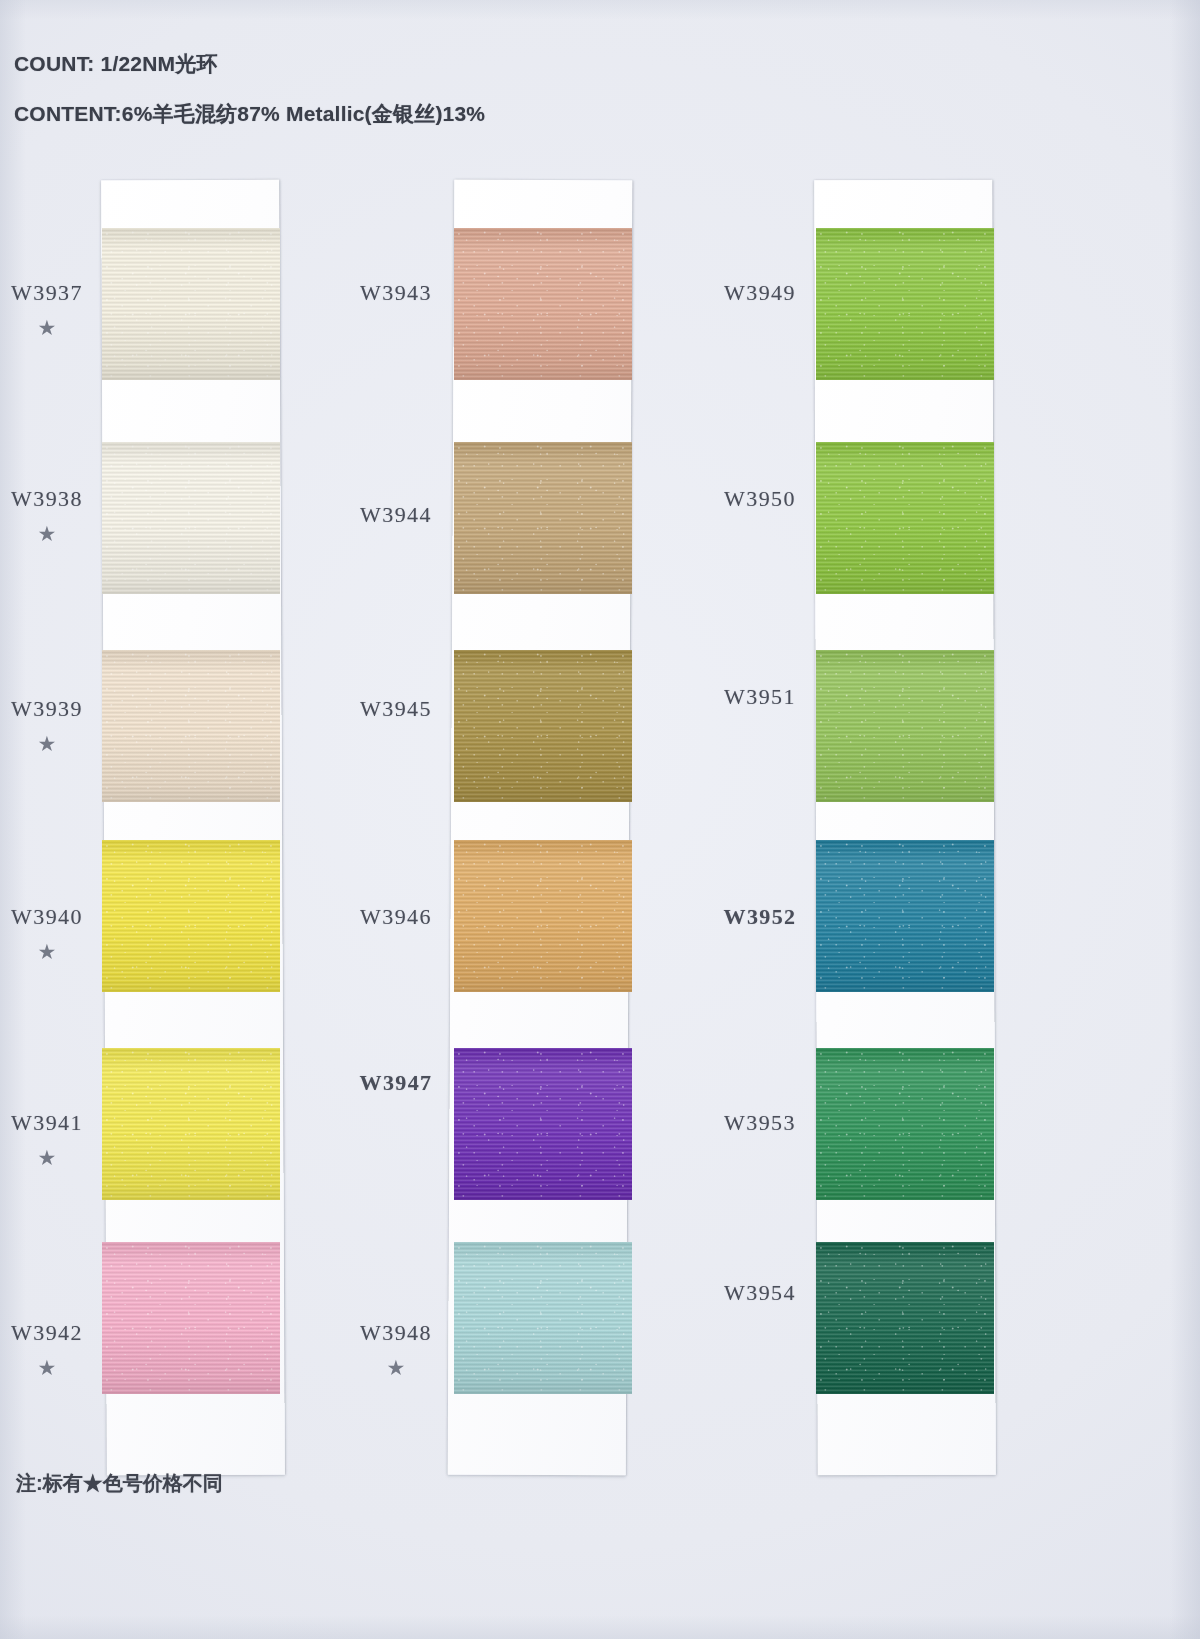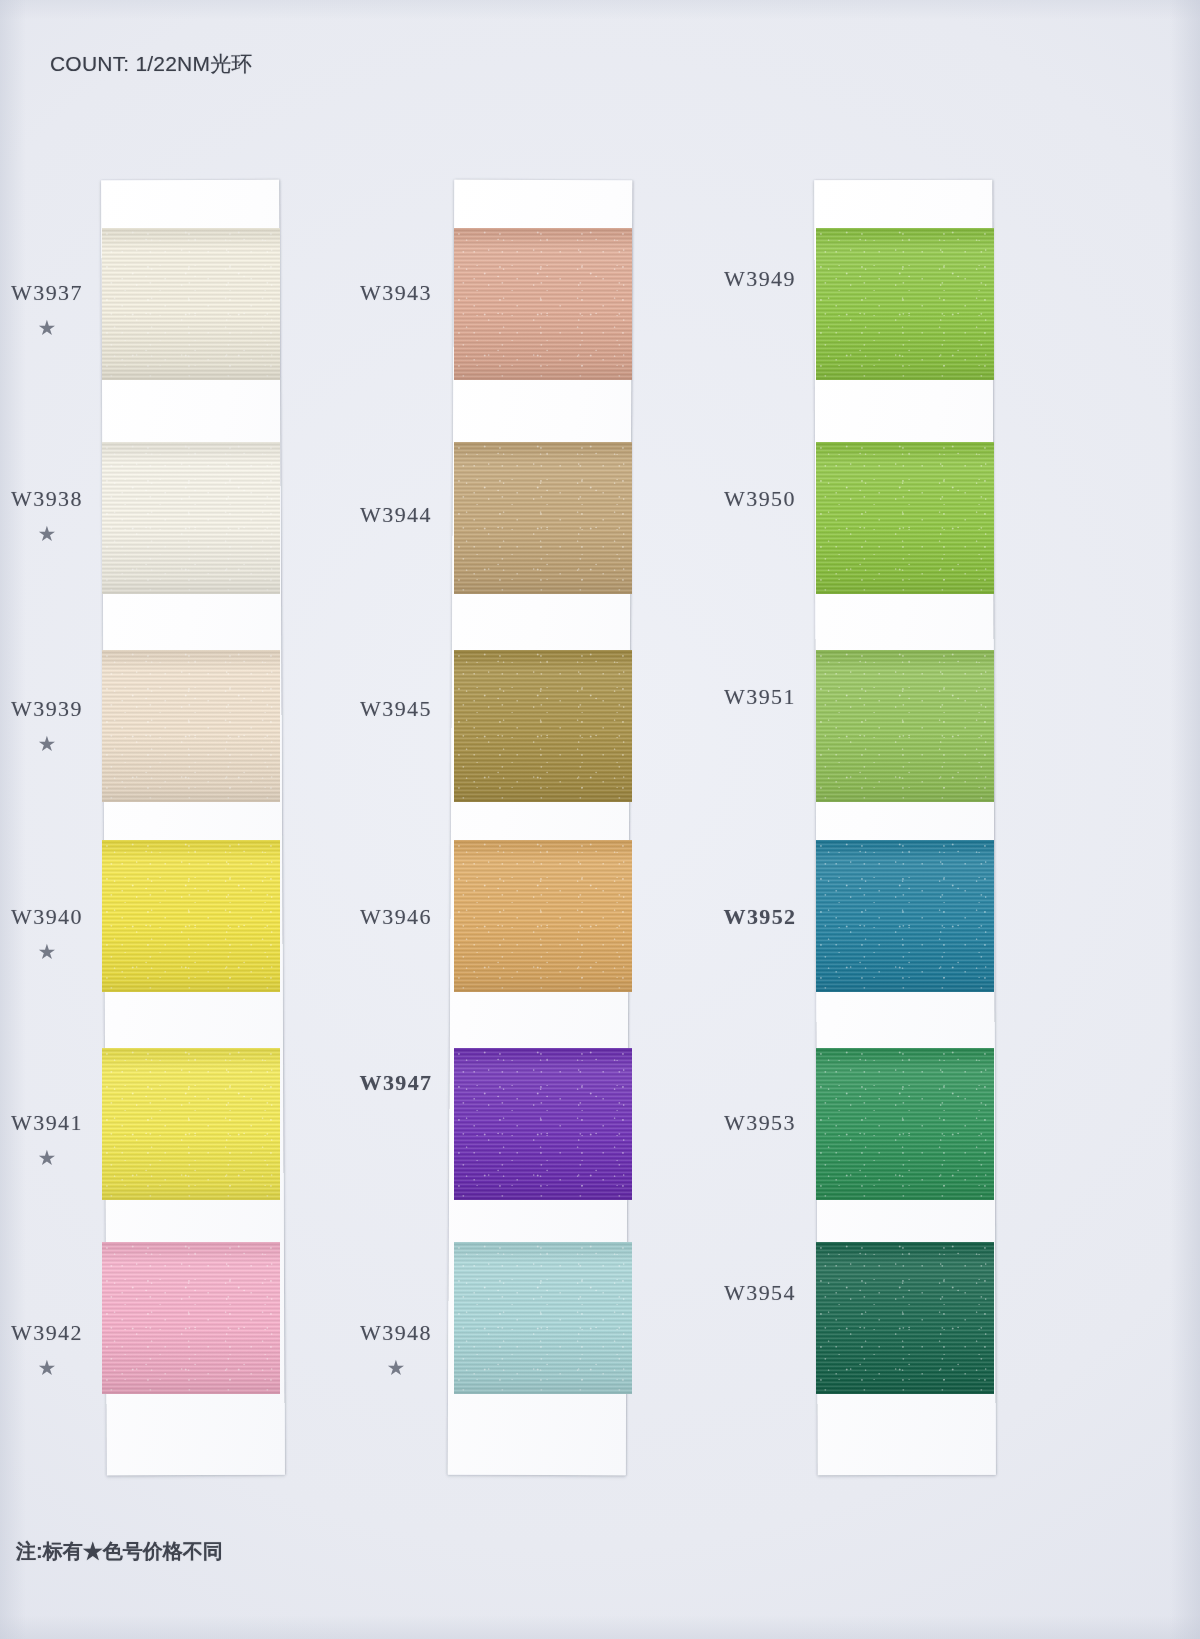--- a/index.html
+++ b/index.html
@@ -35,35 +35,34 @@
 
   
   #header {
     position: absolute;
     left: 14px;
     top: 50px;
     z-index: 5;
   }
   .hdr-line {
     font-family: "Liberation Sans", sans-serif;
-    font-weight: normal;
+    font-weight: bold;
     font-size: 21px;
     letter-spacing: .2px;
     color: #3b3f4a;
     margin-bottom: 22px;
     white-space: nowrap;
     text-shadow: 0 0 1px rgba(90,95,108,.55);
-    margin-left: 36px;
   }
 
   
   #footer-note {
     position: absolute;
     left: 16px;
-    top: 1538px;
+    top: 1470px;
     font-family: "Liberation Sans", sans-serif;
     font-weight: bold;
     font-size: 20px;
     color: #40444f;
     white-space: nowrap;
     z-index: 5;
     text-shadow: 0 0 1px rgba(90,95,108,.5);
   }
 
   
@@ -173,20 +172,21 @@
   }
   .star.hidden { visibility: hidden; }
 </style>
 </head>
 <body>
 
 <div id="paper-bg"></div>
 
 <div id="header">
   <div class="hdr-line">COUNT: 1/22NM光环</div>
+  <div class="hdr-line">CONTENT:6%羊毛混纺87% Metallic(金银丝)13%</div>
 </div>
 
 <div class="column" id="col-0">
   <div class="card-strip"></div>
 <div class="swatch" title="W3937 — ivory-cream" style="left: 102px; top: 48px;">
       <div class="fill" style="background: rgb(245, 240, 224);"></div>
       <div class="shade"></div>
     </div>
     <div class="label-block" style="top: 100px;">
       <div class="code">W3937</div>
@@ -283,21 +283,21 @@
       <div class="code">W3948</div>
       <span class="star">★</span>
     </div>
   </div>
 <div class="column" id="col-2">
   <div class="card-strip"></div>
 <div class="swatch" title="W3949 — lime-green" style="left: 110px; top: 48px;">
       <div class="fill" style="background: rgb(140, 198, 63);"></div>
       <div class="shade"></div>
     </div>
-    <div class="label-block" style="top: 86px;">
+    <div class="label-block" style="top: 100px;">
       <div class="code">W3949</div>
       <span class="star hidden">★</span>
     </div>
     <div class="swatch" title="W3950 — apple-green" style="left: 110px; top: 262px;">
       <div class="fill" style="background: rgb(141, 198, 62);"></div>
       <div class="shade"></div>
     </div>
     <div class="label-block" style="top: 306px; text-align: center;">
       <div class="code">W3950</div>
       <span class="star hidden">★</span>

